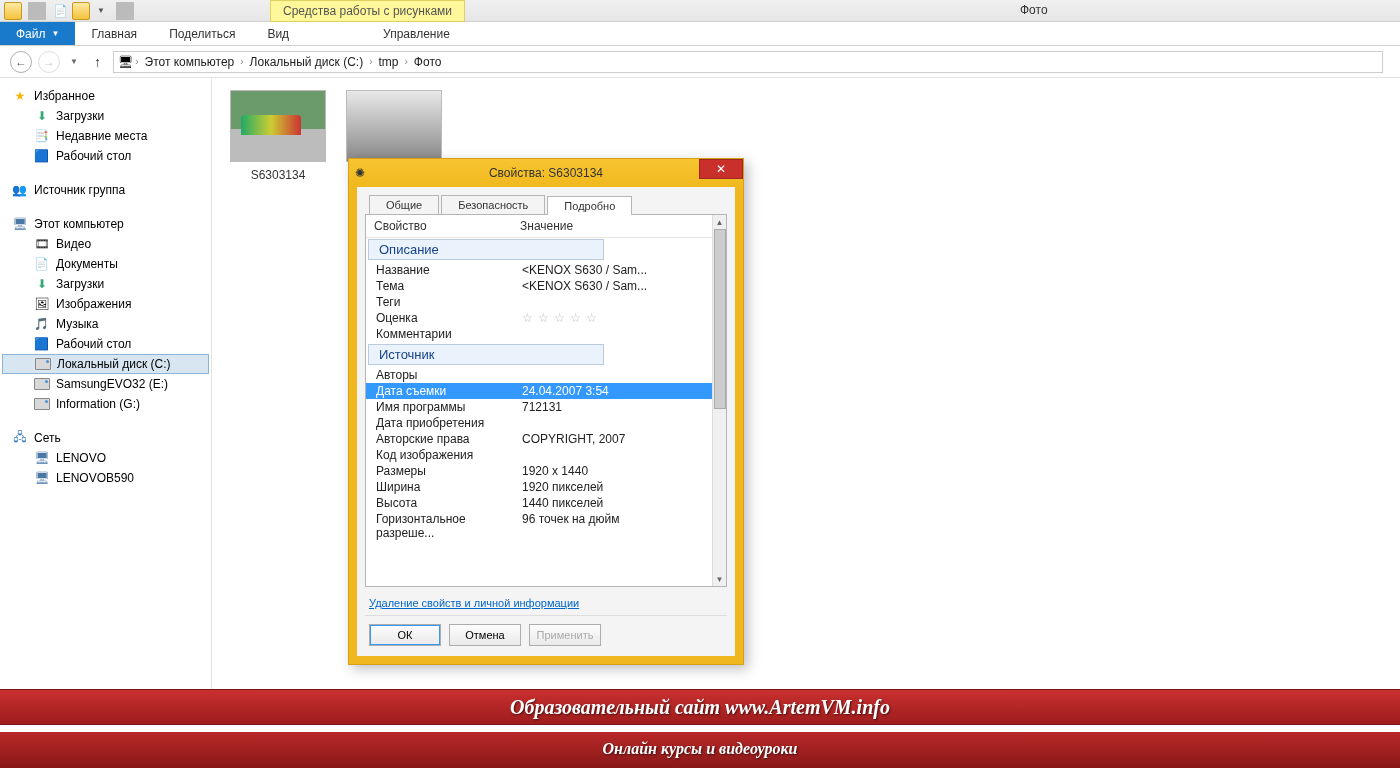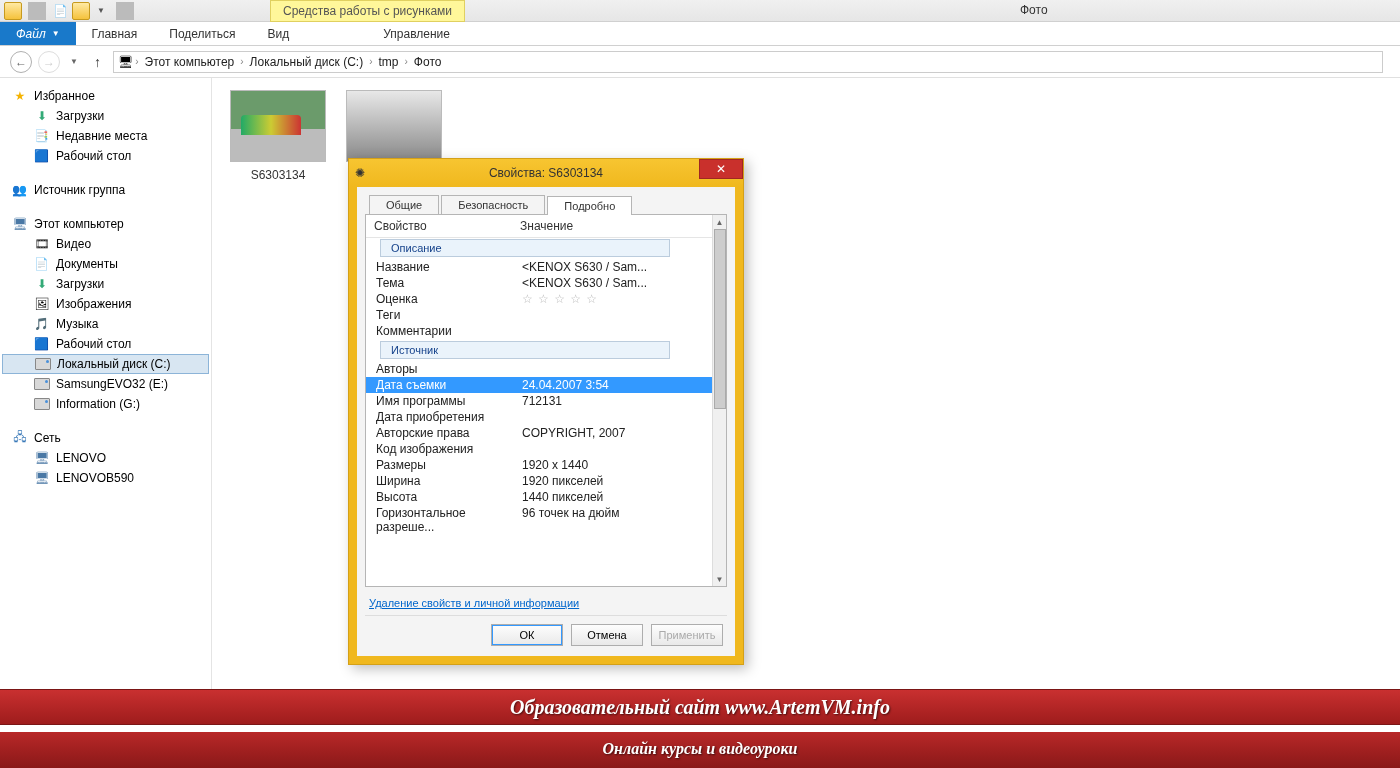--- a/index.html
+++ b/index.html
@@ -9,21 +9,21 @@
 .titlebar { height:22px; background:linear-gradient(#f0f0f0,#e6e6e6); display:flex; align-items:center; border-bottom:1px solid #d0d0d0; position:relative; }
 .qa-icons { display:flex; gap:2px; padding:0 4px; }
 .qa-icons span { width:18px; height:18px; display:inline-flex; align-items:center; justify-content:center; }
 .qa-sep { width:1px; height:16px; background:#bbb; margin:0 4px; }
 .qa-down { font-size:8px; color:#555; }
 .ctx-tab { position:absolute; left:270px; top:0; height:22px; padding:0 12px; background:#fff79a; border:1px solid #e0d060; display:flex; align-items:center; color:#555; }
 .win-title { position:absolute; left:50%; transform:translateX(-50%); left:1020px; transform:none; top:3px; color:#333; }
 
 
 .ribbon { height:24px; background:#fff; border-bottom:1px solid #d0d0d0; display:flex; align-items:stretch; }
-.file-tab { background:#1979ca; color:#fff; padding:0 16px; display:flex; align-items:center; position:relative;font-style:italic; }
+.file-tab { background:#1979ca; color:#fff; padding:0 16px; display:flex; align-items:center; position:relative; }
 .file-arrow { font-size:8px; margin-left:6px; }
 .ribbon-tab { padding:0 16px; display:flex; align-items:center; color:#333; cursor:default; }
 .ribbon-tab.ctx { margin-left:62px; }
 
 
 .navbar { height:32px; display:flex; align-items:center; padding:4px 10px; gap:6px; border-bottom:1px solid #e0e0e0; }
 .nav-btn { width:22px; height:22px; border:1px solid #b0b0b0; border-radius:50%; display:flex; align-items:center; justify-content:center; color:#666; }
 .nav-btn.disabled { color:#ccc; border-color:#ddd; }
 .nav-down { font-size:8px; color:#666; margin:0 4px; }
 .nav-up { font-size:14px; color:#333; margin:0 6px; }
@@ -63,32 +63,32 @@
 .dlg-title .t { position:absolute; left:50%; transform:translateX(-50%); }
 .dlg-close { position:absolute; right:0; top:0; width:44px; height:20px; background:#c9302c; color:#fff; display:flex; align-items:center; justify-content:center; border:1px solid #a02622; }
 .dlg-body { border:8px solid #f0b81e; border-top:none; padding:8px 8px 10px; background:#f4f4f4; }
 .tabs { display:flex; border-bottom:1px solid #b5b5b5; padding-left:4px; }
 .tab { padding:3px 16px; border:1px solid #b5b5b5; border-bottom:none; background:#f4f4f4; margin-right:2px; font-size:11px; color:#333; }
 .tab.active { background:#fff; position:relative; top:1px; }
 .prop-box { background:#fff; border:1px solid #b5b5b5; border-top:none; height:372px; position:relative; overflow:hidden; }
 .prop-hdr { display:flex; padding:4px 8px; font-size:11px; color:#333; border-bottom:1px solid #e5e5e5; }
 .prop-hdr .c1 { width:146px; } .prop-hdr .c2 { flex:1; }
 .scroll-area { position:absolute; top:22px; bottom:0; left:0; right:14px; overflow:hidden; }
-.section { padding:2px 10px; color:#15428b; background:#eaf3fb; border:1px solid #bcd; width:290px; margin:2px 14px; font-size:11px; }
+.section { padding:2px 10px; color:#15428b; background:#eaf3fb; border:1px solid #bcd; width:236px; margin:2px 2px; font-size:13px; }
 .row { display:flex; padding:1px 10px; font-size:11px; color:#222; }
 .row .c1 { width:146px; } .row .c2 { flex:1; }
 .row.sel { background:#3399ff; color:#fff; }
 .row.sel .c2 { color:#fff; }
 .stars { color:#bbb; letter-spacing:1px; }
 .vscroll { position:absolute; right:0; top:0; width:14px; height:100%; background:#f0f0f0; border-left:1px solid #ddd; }
 .vscroll .up,.vscroll .down { height:14px; display:flex; align-items:center; justify-content:center; font-size:8px; color:#666; }
 .vscroll .down { position:absolute; bottom:0; width:100%; }
 .vscroll .th { position:absolute; top:14px; width:12px; left:1px; height:180px; background:#cdcdcd; border:1px solid #aaa; }
 .dlg-link { color:#0066cc; text-decoration:underline; font-size:11px; margin:10px 4px 6px; display:inline-block; }
-.dlg-btns { display:flex; justify-content:flex-end; gap:8px; padding:8px 4px 0; border-top:1px solid #ddd; }
+.dlg-btns { display:flex; justify-content:flex-start; gap:8px; padding:8px 4px 0; border-top:1px solid #ddd; }
 .btn { min-width:72px; height:22px; border:1px solid #adadad; background:linear-gradient(#fdfdfd,#e9e9e9); font-size:11px; }
 .btn.def { box-shadow:0 0 0 1px #3399ff inset; }
 .btn:disabled { color:#aaa; }
 
 
 .banner { position:absolute; left:0; width:100%; text-align:center; color:#fff; font-style:italic; font-weight:bold; font-family:Georgia,serif; text-shadow:1px 1px 2px rgba(0,0,0,.6); }
 .banner.b1 { bottom:43px; height:36px; line-height:34px; font-size:20px; background:linear-gradient(#c93030,#9e1c1c); border-top:1px solid #7a1515; border-bottom:1px solid #7a1515; }
 .banner.b2 { bottom:0; height:36px; line-height:34px; font-size:16px; background:linear-gradient(#b82828,#8a1818); }
 </style>
 </head>
@@ -264,26 +264,26 @@
           <div class="section">Описание</div>
           <div class="row">
             <div class="c1">Название</div>
             <div class="c2">&lt;KENOX S630  / Sam...</div>
           </div>
           <div class="row">
             <div class="c1">Тема</div>
             <div class="c2">&lt;KENOX S630  / Sam...</div>
           </div>
           <div class="row">
+            <div class="c1">Теги</div>
+            <div class="c2"></div>
+          </div>
+          <div class="row">
             <div class="c1">Оценка</div>
             <div class="c2 stars">☆ ☆ ☆ ☆ ☆</div>
-          </div>
-          <div class="row">
-            <div class="c1">Теги</div>
-            <div class="c2"></div>
           </div>
           <div class="row">
             <div class="c1">Комментарии</div>
             <div class="c2"></div>
           </div>
           <div class="section">Источник</div>
           <div class="row">
             <div class="c1">Авторы</div>
             <div class="c2"></div>
           </div>

